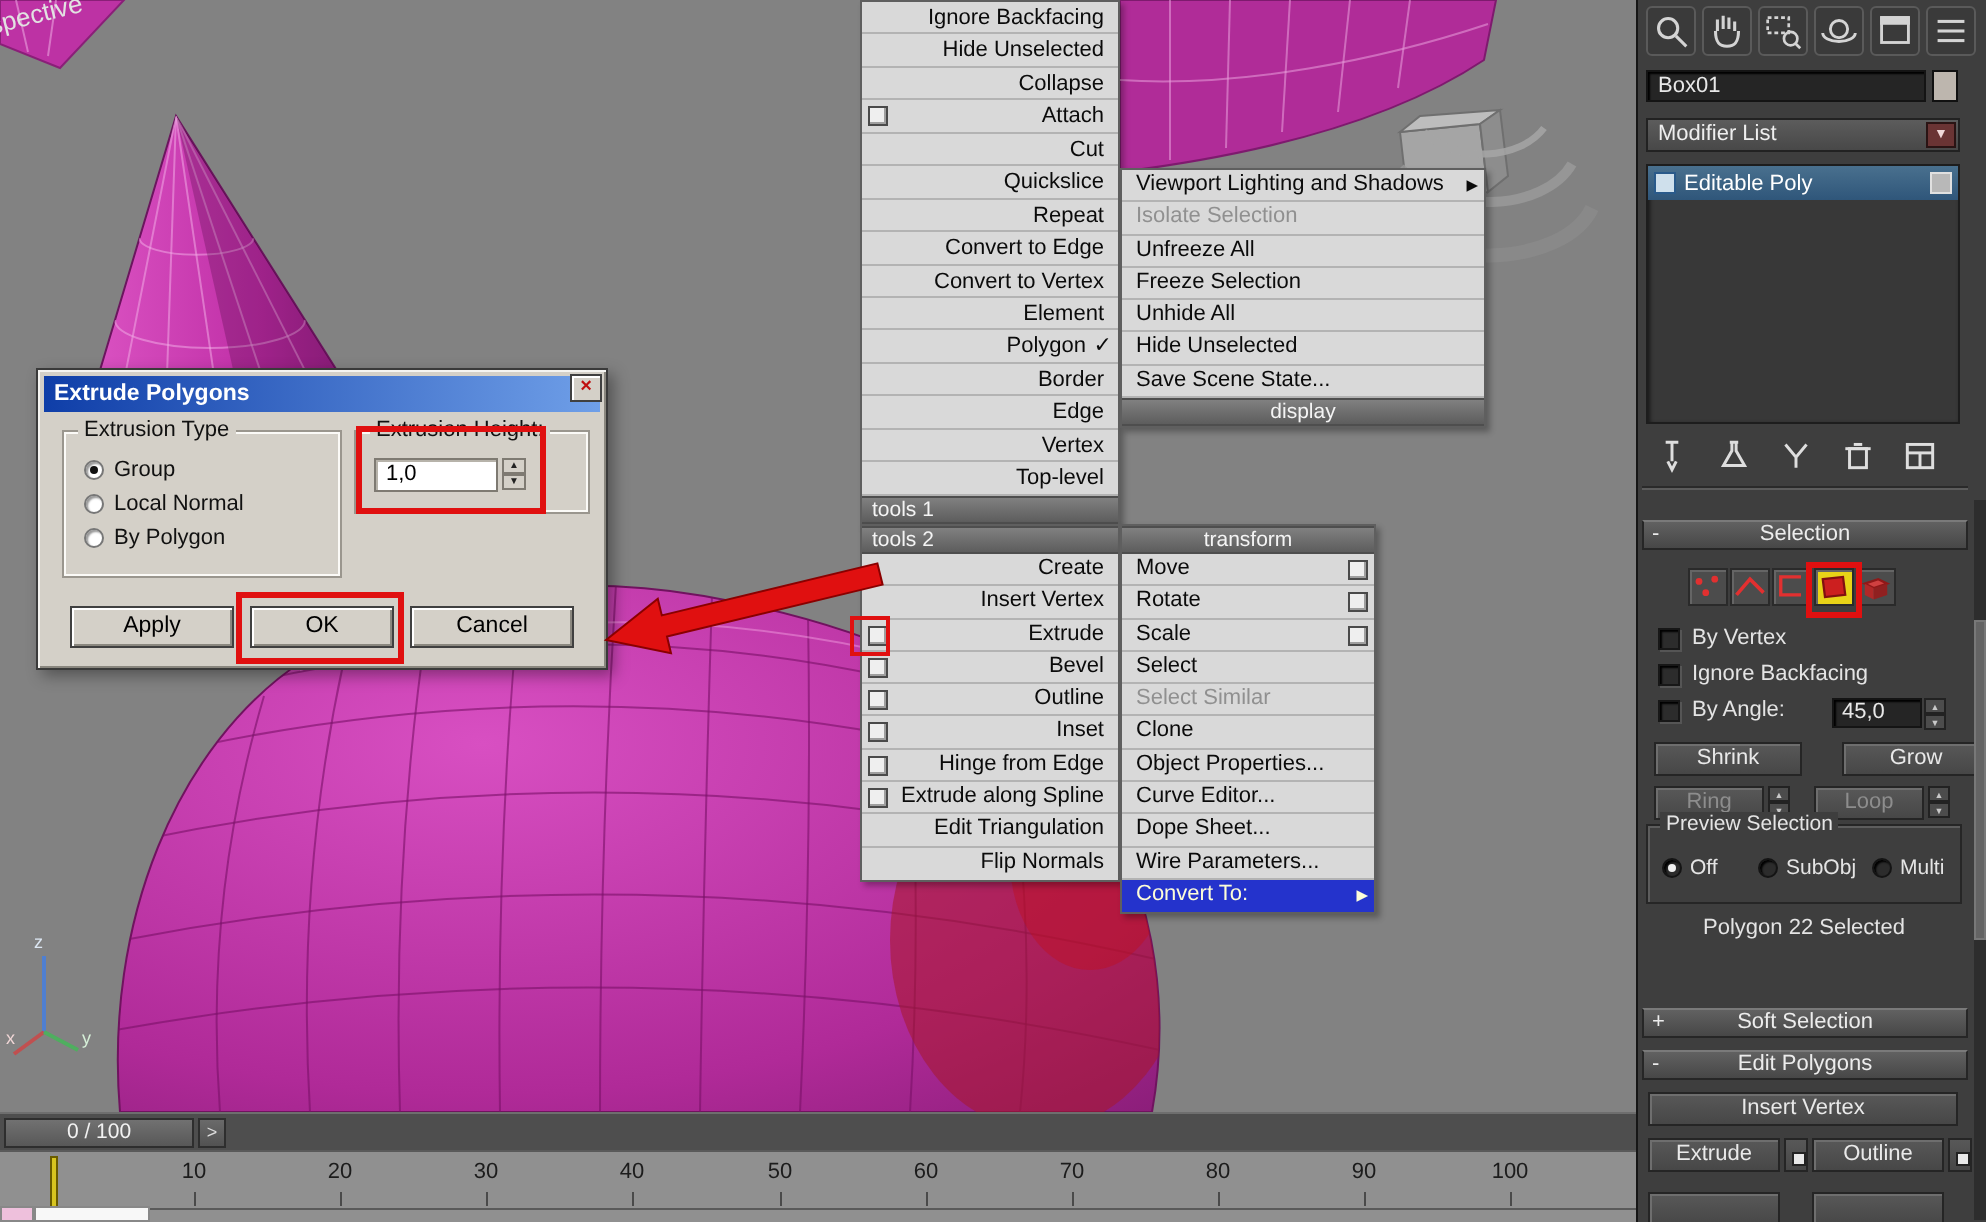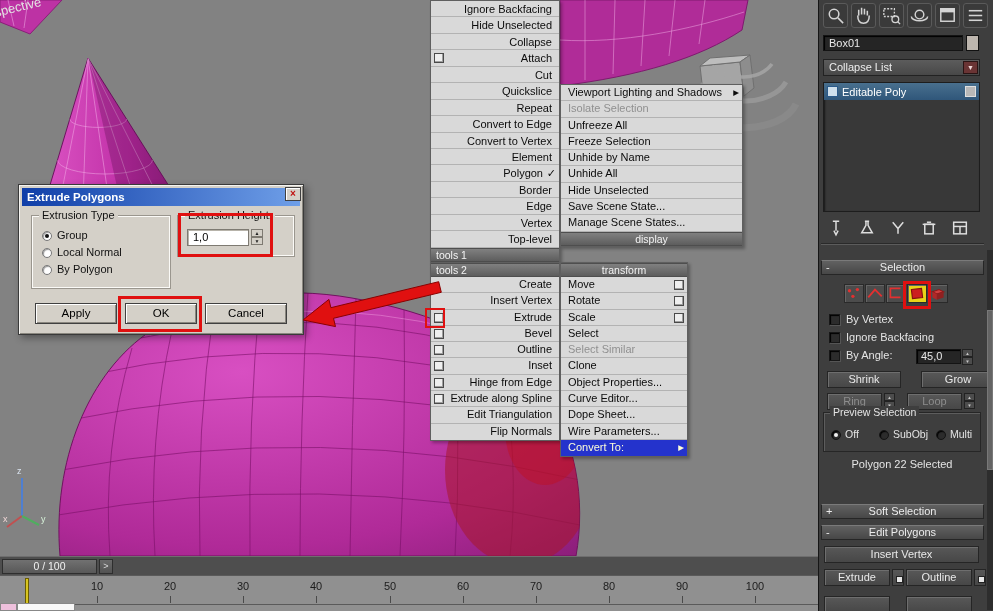--- a/index.html
+++ b/index.html
@@ -242,25 +242,23 @@
   </div>
 
   <div class="qcol" id="qc-display">
     <div class="qitem" style="padding-right:32px;">
       <span>Viewport Lighting and Shadows</span>
       <span class="qarr">▶</span>
     </div>
     <div class="qitem dis">Isolate Selection</div>
     <div class="qitem">Unfreeze All</div>
     <div class="qitem">Freeze Selection</div>
-    <div class="qitem">Unhide by Name</div>
     <div class="qitem">Unhide All</div>
     <div class="qitem">Hide Unselected</div>
     <div class="qitem">Save Scene State...</div>
-    <div class="qitem">Manage Scene States...</div>
     <div class="qhdr hdr-r">display</div>
   </div>
 
   <div class="qcol" id="qc-tools2">
     <div class="qhdr">tools 2</div>
     <div class="qitem ral">Create</div>
     <div class="qitem ral">Insert Vertex</div>
     <div class="qitem ral">
       <span class="sboxL"></span>
       <span>Extrude</span>
@@ -378,21 +376,21 @@
       <svg width="23" height="23" viewBox="0 0 24 24" fill="none" stroke="#d4d4d4" stroke-width="1.6">
           <line x1="5" y1="7" x2="19" y2="7"></line>
           <line x1="5" y1="12" x2="19" y2="12"></line>
           <line x1="5" y1="17" x2="19" y2="17"></line>
         </svg></div>
 
     <div class="pfield" style="left:4px; top:35px; width:140px; height:16px; line-height:14px; padding-left:5px;">Box01</div>
     <div style="position:absolute; left:147px; top:35px; width:13px; height:16px; background:#bdb6ae; border:1px solid #111;"></div>
 
     <div id="modlist">
-      <span>Collapse List</span>
+      <span>Modifier List</span>
       <span id="modlist-arrow">▼</span>
     </div>
 
     <div id="stack">
       <div class="stack-row">
         <span class="sicon"></span>
         <span>Editable Poly</span>
         <span class="rbox"></span>
       </div>
     </div>

